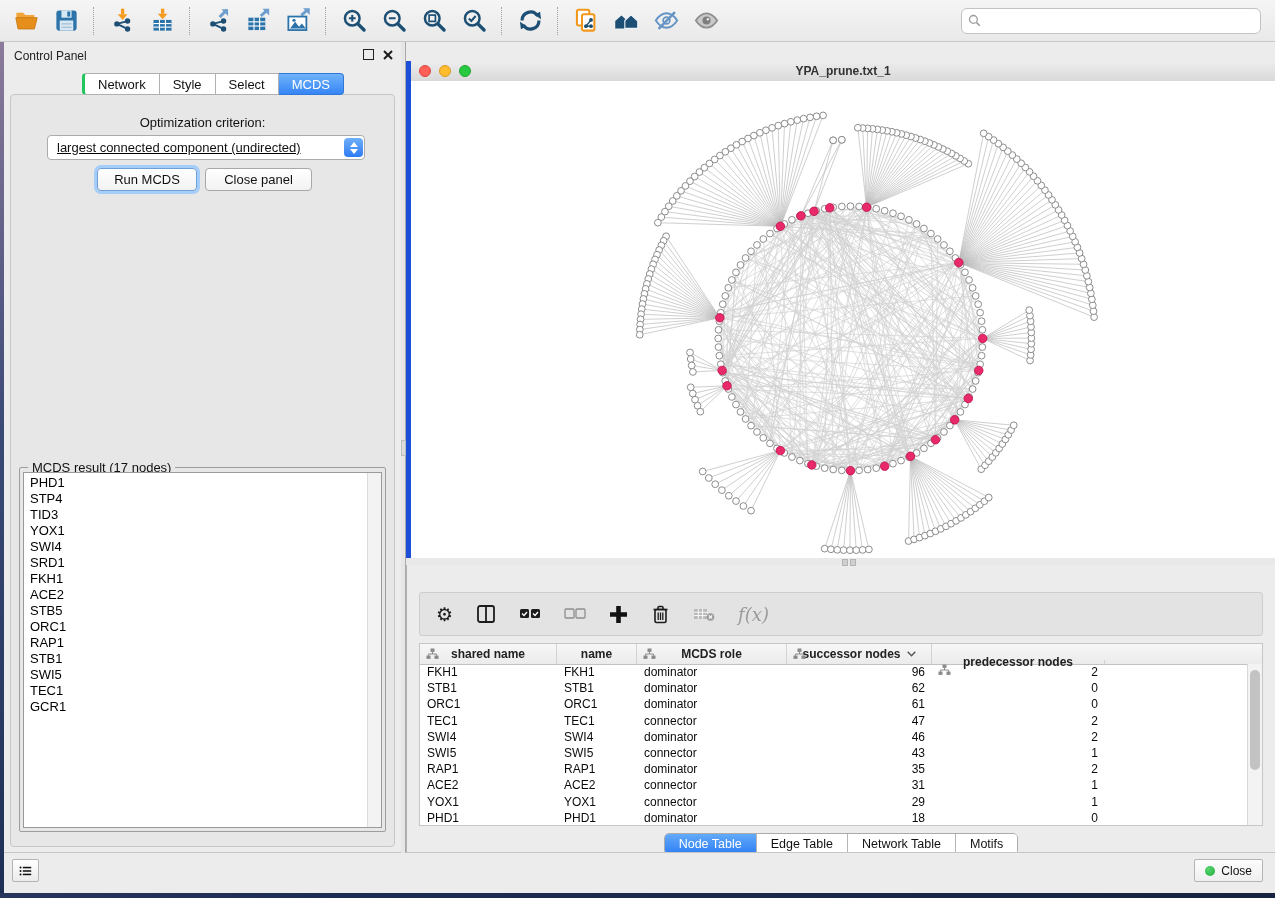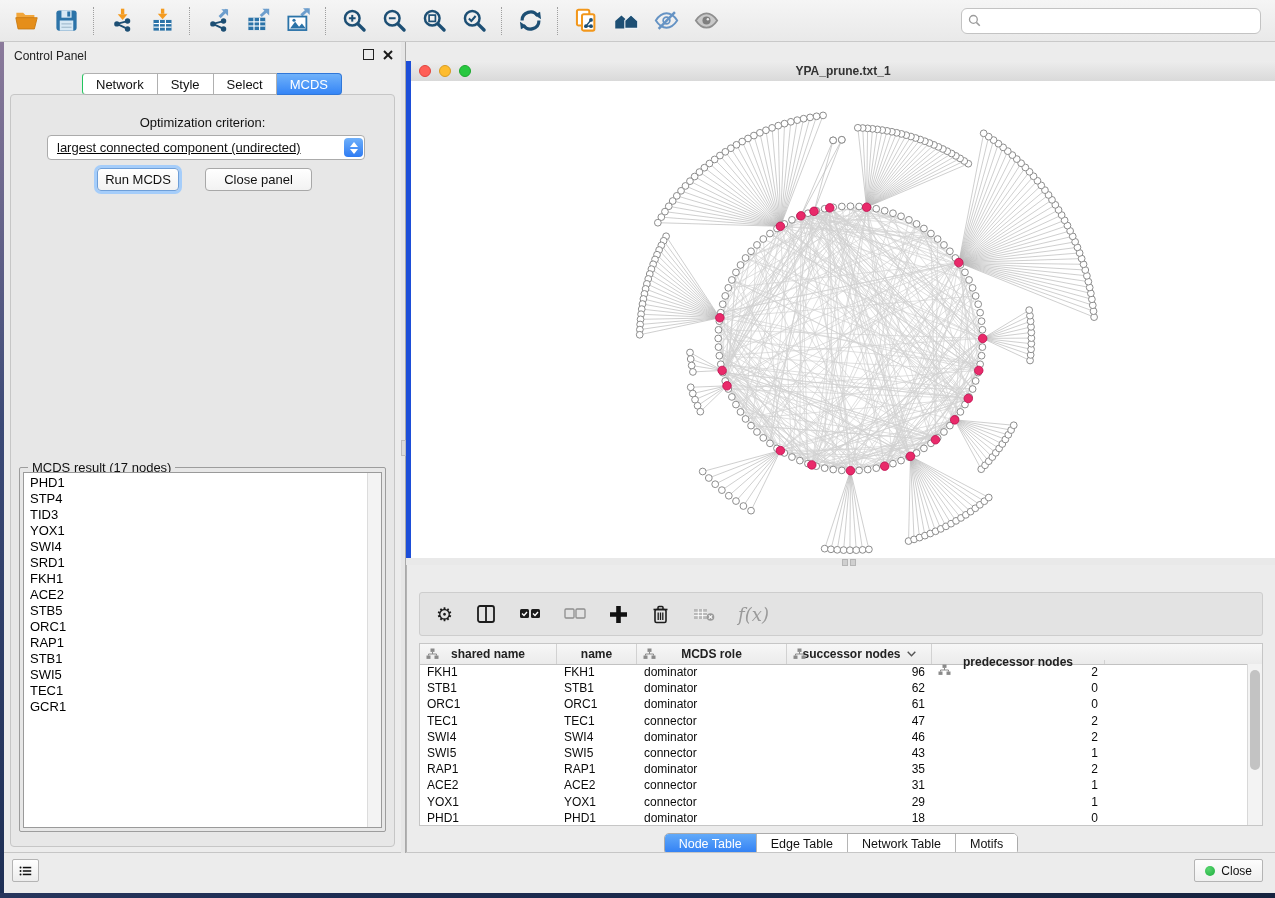--- a/index.html
+++ b/index.html
@@ -24,21 +24,21 @@
   
   .cp{position:absolute;left:4px;top:42px;width:397px;bottom:40px;background:#ececec;}
   .panel-head{position:absolute;left:0;top:0;right:0;height:26px;}
   .panel-title{position:absolute;left:10px;top:7px;font-size:12px;color:#222;}
   .win-icons{position:absolute;right:8px;top:7px;display:flex;gap:9px;align-items:center;}
   .float-ic{width:9px;height:9px;border:1.5px solid #222;background:transparent;}
   .close-ic svg{width:10px;height:10px;display:block;}
   .cp-tabs{position:absolute;left:78px;top:31px;display:flex;height:22px;z-index:2;}
   .cp-tab{background:#fff;border:1px solid #b0b0b0;border-left:none;padding:0 13px;font-size:13px;
     display:flex;align-items:center;color:#111;cursor:pointer;}
-  .cp-tab:first-child{border-left:1px solid #22c55e;border-radius:4px 0 0 4px;}
+  .cp-tab:first-child{border-left:3px solid #22c55e;border-radius:4px 0 0 4px;}
   .cp-tab:last-child{border-radius:0 4px 4px 0;}
   .cp-tab.active{background:linear-gradient(#70b2fa,#3585f6);border-color:#3077d8;color:#fff;}
   .cp-content{position:absolute;left:6px;top:52px;width:383px;bottom:6px;background:#e7e7e7;
     border:1px solid #c6c6c6;border-radius:4px;}
   .opt-label{position:absolute;left:0;right:0;top:20px;text-align:center;font-size:13px;color:#111;}
   .dropdown{position:absolute;left:36px;top:40px;width:316px;height:23px;background:#fff;
     border:1px solid #ababab;border-radius:4px;display:flex;align-items:center;cursor:pointer;text-decoration:underline;}
   .dropdown .dtext{flex:1;font-size:13px;padding-left:9px;color:#111;white-space:nowrap;}
   .stepper{width:19px;height:19px;margin-right:1px;border-radius:4px;
     background:linear-gradient(#6fb0fa,#2e7bf3);display:flex;flex-direction:column;
@@ -307,21 +307,21 @@
         <span class="dtext">largest connected component (undirected)</span>
         <span class="stepper">
           <svg width="8" height="5" viewBox="0 0 8 5">
                 <path d="M4 0l4 5H0z" fill="#fff"></path>
               </svg>
           <svg width="8" height="5" viewBox="0 0 8 5">
                 <path d="M4 5L0 0h8z" fill="#fff"></path>
               </svg>
         </span>
       </div>
-      <button class="btn focusring" style="left:86px;top:73px;width:82px;">Run MCDS</button>
+      <button class="btn focusring" style="left:86px;top:73px;width:100px;">Run MCDS</button>
       <button class="btn" style="left:194px;top:73px;width:107px;">Close panel</button>
       <div class="groupbox">
         <span class="legend">MCDS result (17 nodes)</span>
         <div class="listbox">
           <div class="list-items">
                 <div class="list-item">PHD1</div>
                 <div class="list-item">STP4</div>
                 <div class="list-item">TID3</div>
                 <div class="list-item">YOX1</div>
                 <div class="list-item">SWI4</div>

